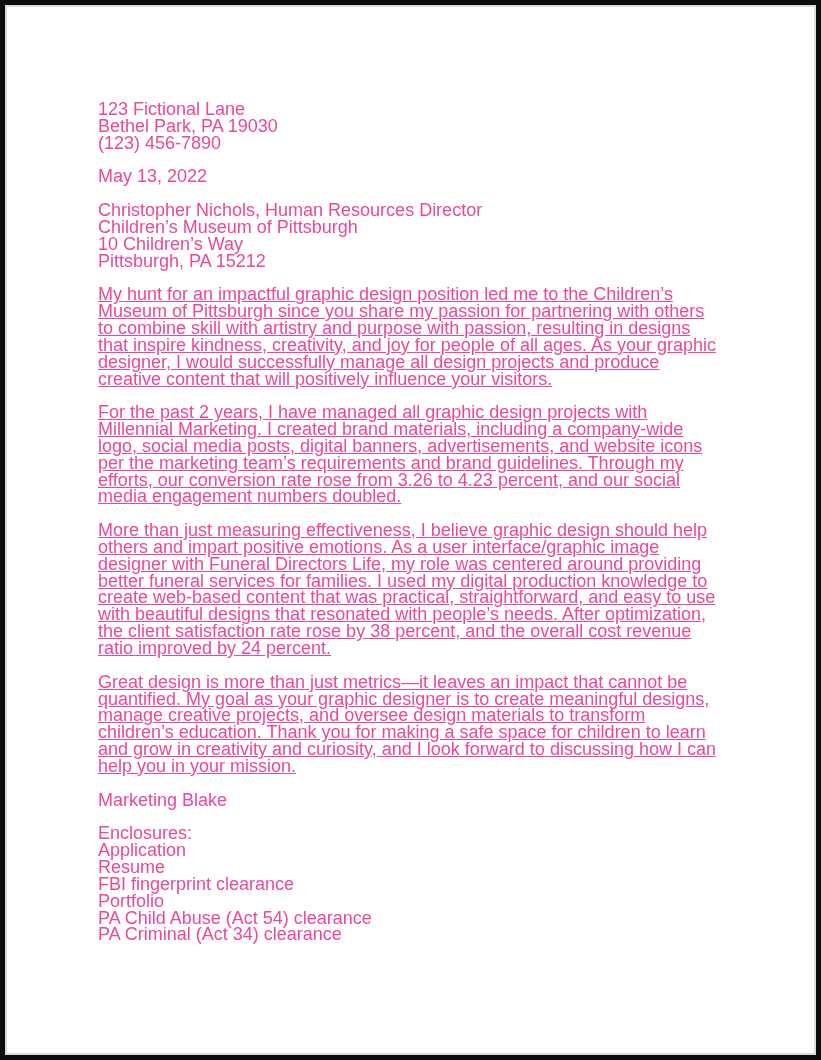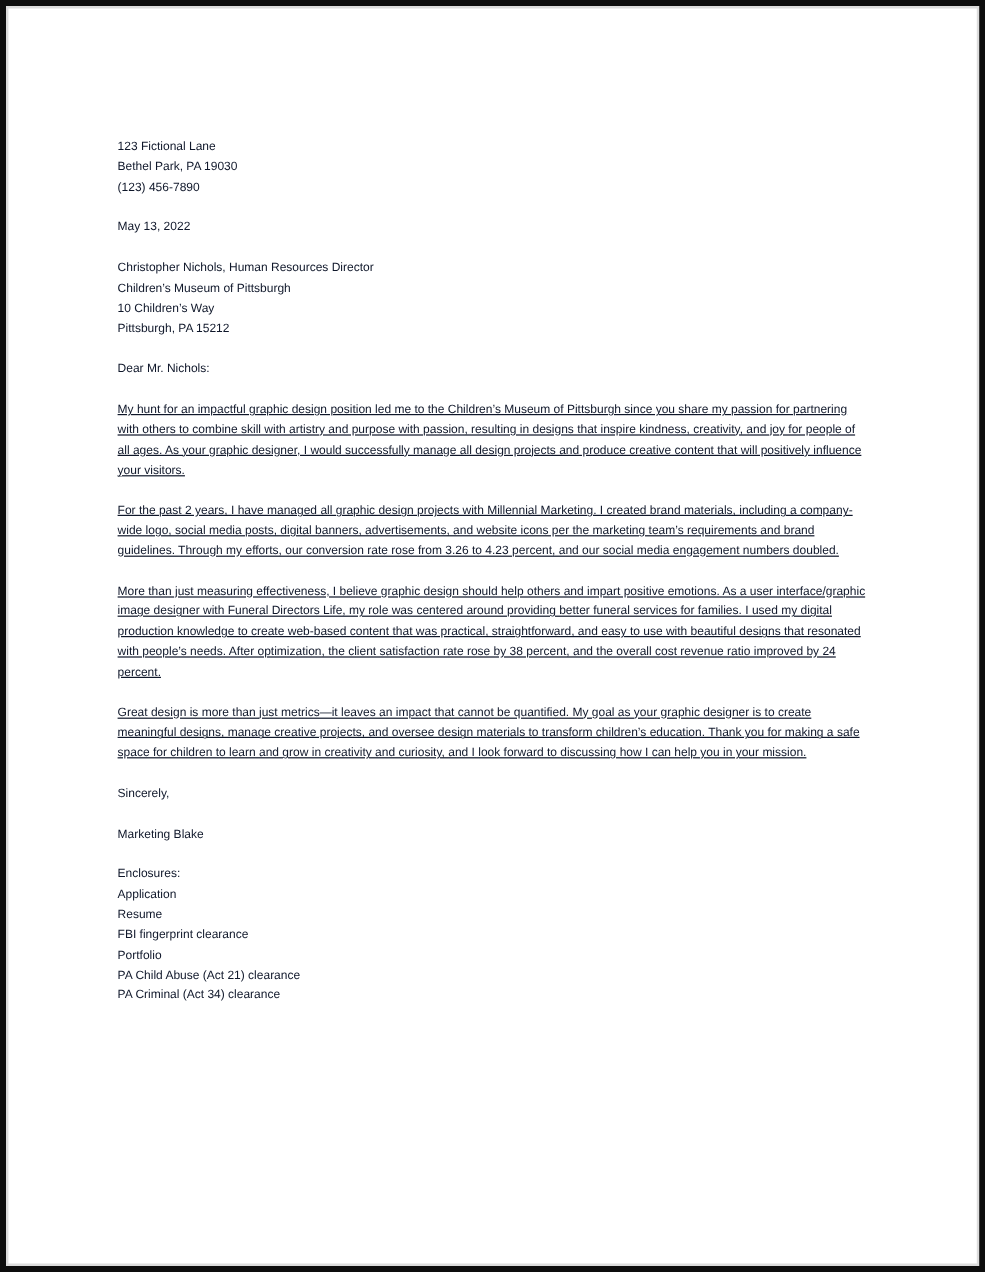--- a/index.html
+++ b/index.html
@@ -11,25 +11,25 @@
     width: 821px;
     height: 1060px;
     background: #ffffff;
     border: 5px solid #0d0d0d;
     box-shadow: inset 0 0 0 2px #dcdcdc;
     position: relative;
     overflow: hidden;
   }
   .letter {
     position: absolute;
-    top: 110px;
+    top: 96px;
     left: 93px;
     width: 624px;
-    color: #0f172a;
-    font-size: 10px;
+    color: #ec4899;
+    font-size: 18px;
     line-height: 16.85px;
     -webkit-font-smoothing: antialiased;
   }
   .block {
     margin-bottom: 16.85px;
   }
   .block:last-child { margin-bottom: 12px; }
   .line { white-space: nowrap; }
   p.body-par { margin: 0 0 16.85px 0; text-decoration: underline; }
 </style>
@@ -49,41 +49,35 @@
       <div class="line">May 13, 2022</div>
     </div>
 
     <div class="block">
       <div class="line">Christopher Nichols, Human Resources Director</div>
       <div class="line">Children’s Museum of Pittsburgh</div>
       <div class="line">10 Children’s Way</div>
       <div class="line">Pittsburgh, PA 15212</div>
     </div>
 
-    <div class="block">
-      <div class="line">Dear Mr. Nichols:</div>
-    </div>
 
     <p class="body-par">My hunt for an impactful graphic design position led me to the Children’s Museum of Pittsburgh since you share my passion for partnering with others to combine skill with artistry and purpose with passion, resulting in designs that inspire kindness, creativity, and joy for people of all ages. As your graphic designer, I would successfully manage all design projects and produce creative content that will positively influence your visitors.</p>
     <p class="body-par">For the past 2 years, I have managed all graphic design projects with Millennial Marketing. I created brand materials, including a company-wide logo, social media posts, digital banners, advertisements, and website icons per the marketing team’s requirements and brand guidelines. Through my efforts, our conversion rate rose from 3.26 to 4.23 percent, and our social media engagement numbers doubled.</p>
     <p class="body-par">More than just measuring effectiveness, I believe graphic design should help others and impart positive emotions. As a user interface/graphic image designer with Funeral Directors Life, my role was centered around providing better funeral services for families. I used my digital production knowledge to create web-based content that was practical, straightforward, and easy to use with beautiful designs that resonated with people’s needs. After optimization, the client satisfaction rate rose by 38 percent, and the overall cost revenue ratio improved by 24 percent.</p>
     <p class="body-par">Great design is more than just metrics—it leaves an impact that cannot be quantified. My goal as your graphic designer is to create meaningful designs, manage creative projects, and oversee design materials to transform children’s education. Thank you for making a safe space for children to learn and grow in creativity and curiosity, and I look forward to discussing how I can help you in your mission.</p>
 
-    <div class="block">
-      <div class="line">Sincerely,</div>
-    </div>
 
     <div class="block">
       <div class="line">Marketing Blake</div>
     </div>
 
     <div class="block">
       <div class="line">Enclosures:</div>
       <div class="line">Application</div>
       <div class="line">Resume</div>
       <div class="line">FBI fingerprint clearance</div>
       <div class="line">Portfolio</div>
-      <div class="line">PA Child Abuse (Act 21) clearance</div>
+      <div class="line">PA Child Abuse (Act 54) clearance</div>
       <div class="line">PA Criminal (Act 34) clearance</div>
     </div>
 
   </div>
 </div>
 
 </body></html>

